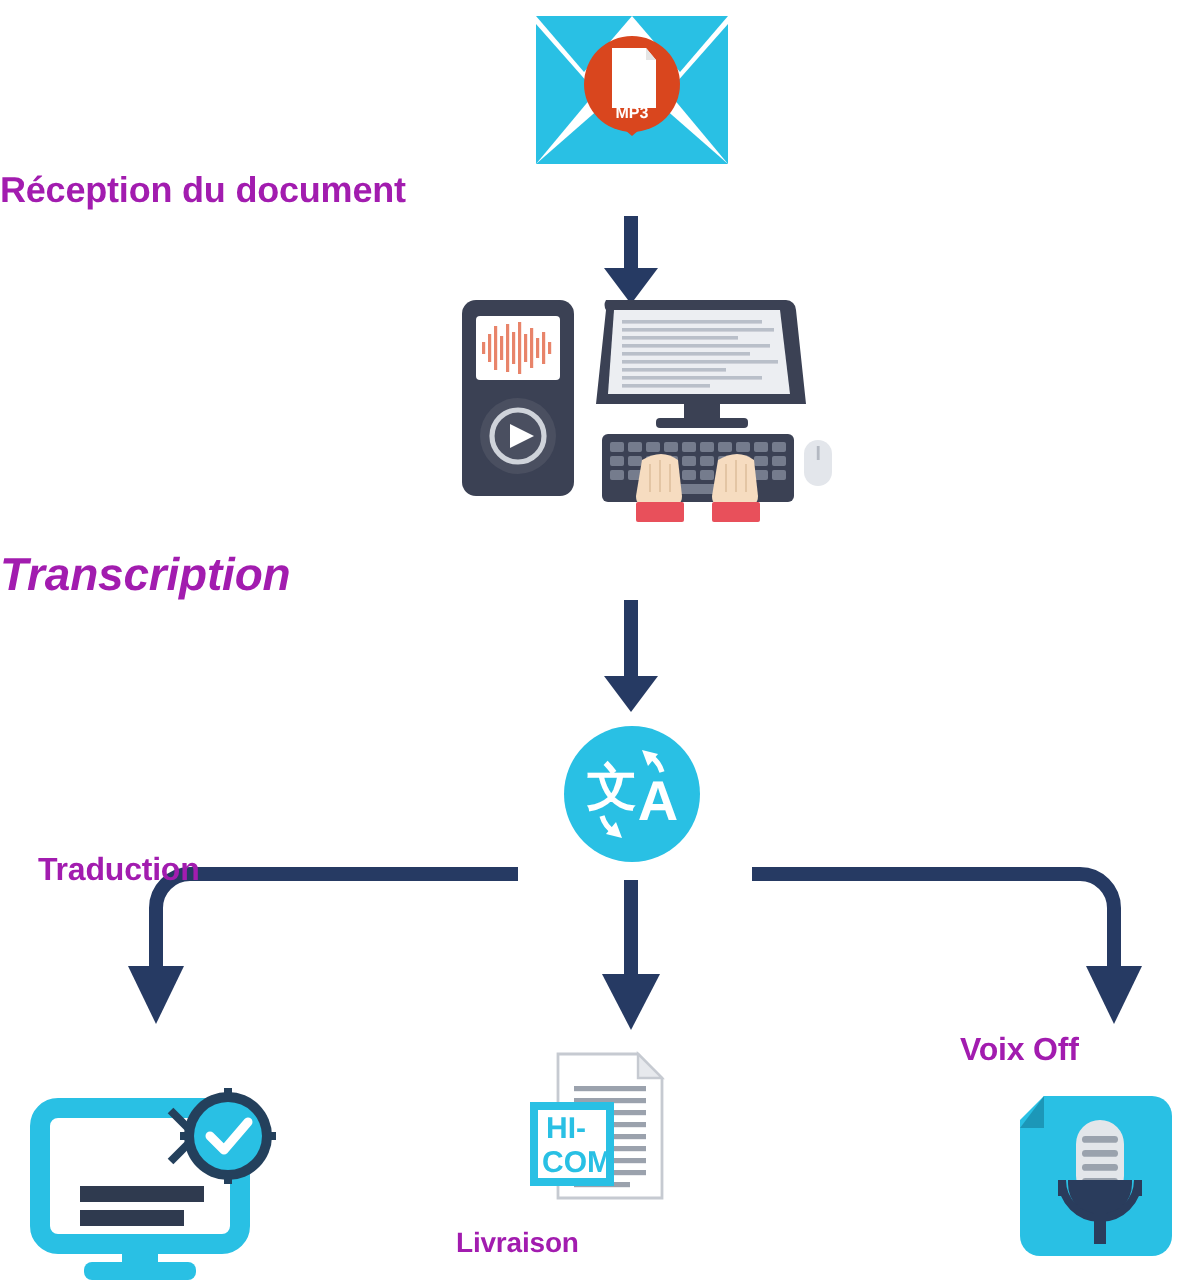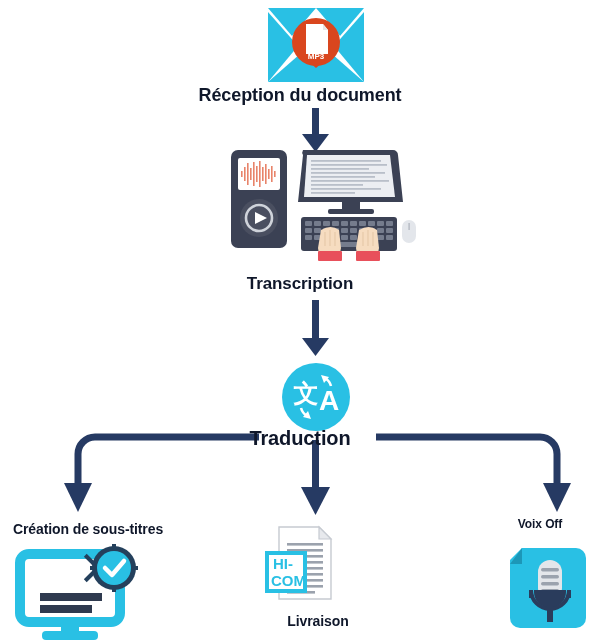--- a/index.html
+++ b/index.html
@@ -16,56 +16,57 @@
     -webkit-font-smoothing: antialiased;
   }
   #diagram-root {
     position: absolute;
     inset: 0;
     width: 600px;
     height: 644px;
   }
   .node-label {
     position: absolute;
-    text-align: center;
     font-weight: bold;
-    color: #0f172a;
+    color: #a21caf;
     white-space: nowrap;
     letter-spacing: -0.1px;
   }
   .stage-icon {
     position: absolute;
     text-align: center;
   }
   svg { display: block; overflow: visible; }
 
   
   #label-reception {
     left: 0; right: 0; top: 85px;
     font-size: 18px;
   }
   #label-transcription {
     left: 0; right: 0; top: 274px;
-    font-size: 17px;
+    font-size: 23px;
+    font-style: italic;
   }
   #label-traduction {
     left: 0; right: 0; top: 427px;
-    font-size: 20px;
+    font-size: 16px;
+    padding-left: 19px;
   }
   #label-sous-titres {
     left: 0px; width: 176px; top: 521px;
     font-size: 14px;
   }
   #label-livraison {
     left: 228px; width: 180px; top: 613px;
     font-size: 14px;
   }
   #label-voix-off {
     left: 480px; width: 120px; top: 517px;
-    font-size: 12px;
+    font-size: 16px;
   }
 
   
   #icon-envelope   { left: 268px; top: 2px; }
   #icon-workstation{ left: 225px; top: 146px; }
   #icon-translate  { left: 281px; top: 362px; }
   #icon-subtitles  { left: 16px;  top: 546px; }
   #icon-delivery   { left: 265px; top: 525px; }
   #icon-microphone { left: 508px; top: 546px; }
 
@@ -255,21 +256,20 @@
         <path d="M 44 16 a 14 14 0 0 1 6 8"></path>
         <path d="M 26 54 a 14 14 0 0 1 -6 -8"></path>
       </g>
       <polygon points="40,13 48,15 43,21" fill="#ffffff"></polygon>
       <polygon points="30,57 22,55 27,49" fill="#ffffff"></polygon>
     </svg>
   </div>
 
   <div class="node-label" id="label-traduction">Traduction</div>
 
-  <div class="node-label" id="label-sous-titres">Création de sous-titres</div>
 
   <div class="stage-icon" id="icon-subtitles">
     <svg width="128" height="96" viewBox="0 0 128 96">
 
       <rect x="4" y="8" width="100" height="68" rx="9" fill="none" stroke="#29c0e4" stroke-width="10"></rect>
 
       <rect x="24" y="47" width="62" height="8" fill="#2f3a4f"></rect>
       <rect x="24" y="59" width="52" height="8" fill="#2f3a4f"></rect>
 
       <rect x="45" y="76" width="18" height="9" fill="#29c0e4"></rect>

